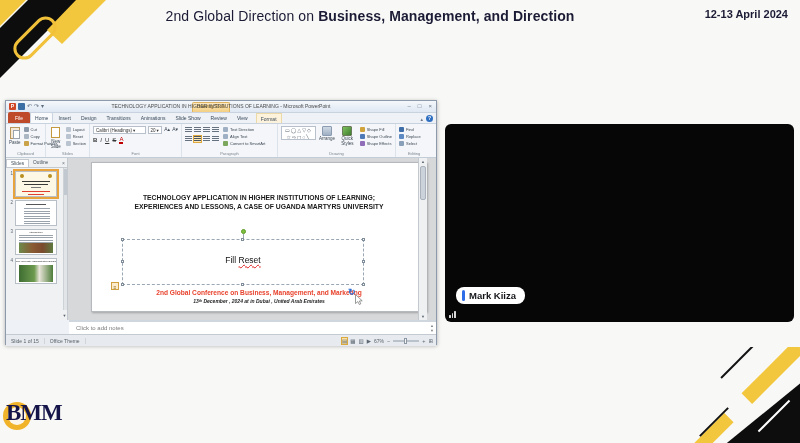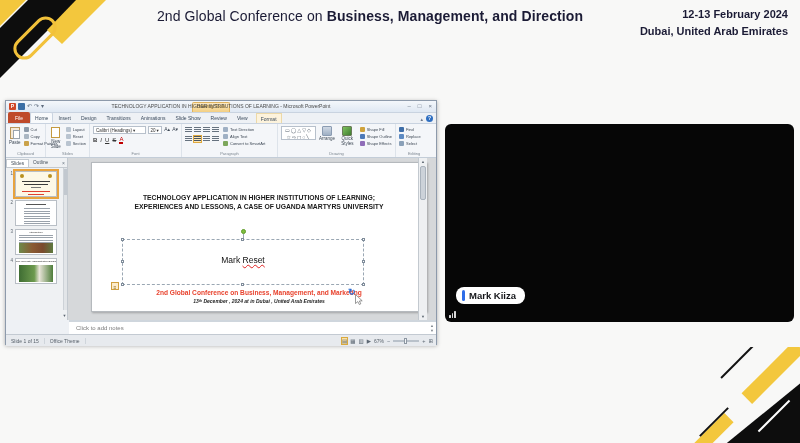--- a/index.html
+++ b/index.html
@@ -141,25 +141,24 @@
 <div id="stage">
 
   <div class="abs" id="deco-tl">
     <div class="black-band"></div>
     <div class="yellow-corner"></div>
     <div class="yellow-band"></div>
     <div class="clip"></div>
   </div>
 
   <div class="abs" id="hdr-title">
-    <span>2nd Global Conference on </span><b>Business, Management, and Direction</b>
+    <span>2nd Global Direction on </span><b>Business, Management, and Direction</b>
   </div>
   <div class="abs" id="hdr-date">
-    <div>12-13 February 2024</div>
-    <div>Dubai, United Arab Emirates</div>
+    <div>12-13 April 2024</div>
   </div>
 
   <div class="abs" id="ppt">
 
     <div class="abs" id="ppt-titlebar">
       <div class="abs qat">
         <span class="pptico">P</span>
         <span class="saveico"></span>
         <span class="qicon">↶</span>
         <span class="qicon">↷</span>
@@ -410,21 +409,21 @@
             <span class="rot-stem"></span>
             <span class="rot-dot"></span>
             <span class="hdl" style="left:-2px;top:-2px"></span>
             <span class="hdl" style="right:-2px;top:-2px"></span>
             <span class="hdl" style="left:-2px;bottom:-2px"></span>
             <span class="hdl" style="right:-2px;bottom:-2px"></span>
             <span class="hdl" style="left:calc(50% - 2px);top:-2px"></span>
             <span class="hdl" style="left:calc(50% - 2px);bottom:-2px"></span>
             <span class="hdl" style="left:-2px;top:calc(50% - 2px)"></span>
             <span class="hdl" style="right:-2px;top:calc(50% - 2px)"></span>
-            <div id="author"><span>Mark </span><span class="misspell">Reset</span></div>
+            <div id="author"><span>Fill </span><span class="misspell">Reset</span></div>
             <div id="autofit">≡</div>
           </div>
 
           <div id="conf-line">2nd Global Conference on Business, Management, and Marketing</div>
           <div id="date-line">13ᵗʰ December , 2024  at  in Dubai , United Arab Emirates</div>
 
           <span id="rotate-cursor">↻</span>
           <svg id="pointer" width="8" height="11" viewBox="0 0 8 11">
               <path d="M0.5 0.5 L0.5 9.5 L2.8 7.6 L4.3 10.5 L5.8 9.8 L4.4 7 L7.2 6.8 Z" fill="#ffffff" stroke="#555" stroke-width="0.6"></path>
             </svg>
@@ -470,20 +469,25 @@
       <span class="bar"></span>
       <span class="nm">Mark Kiiza</span>
     </div>
     <div id="signal">
       <i style="height:3px"></i>
         <i style="height:5px"></i>
         <i style="height:7px"></i>
     </div>
   </div>
 
+  <div class="abs" id="logo">
+    <span class="ring"></span>
+    <span class="ring-inner"></span>
+    <span class="txt">BMM</span>
+  </div>
 
   <div class="abs" id="deco-br">
     <div class="yellow-a"></div>
     <div class="black-line-a"></div>
     <div class="yellow-b"></div>
     <div class="black-line-b"></div>
     <div class="black-tri"></div>
     <div class="white-line"></div>
   </div>
 

